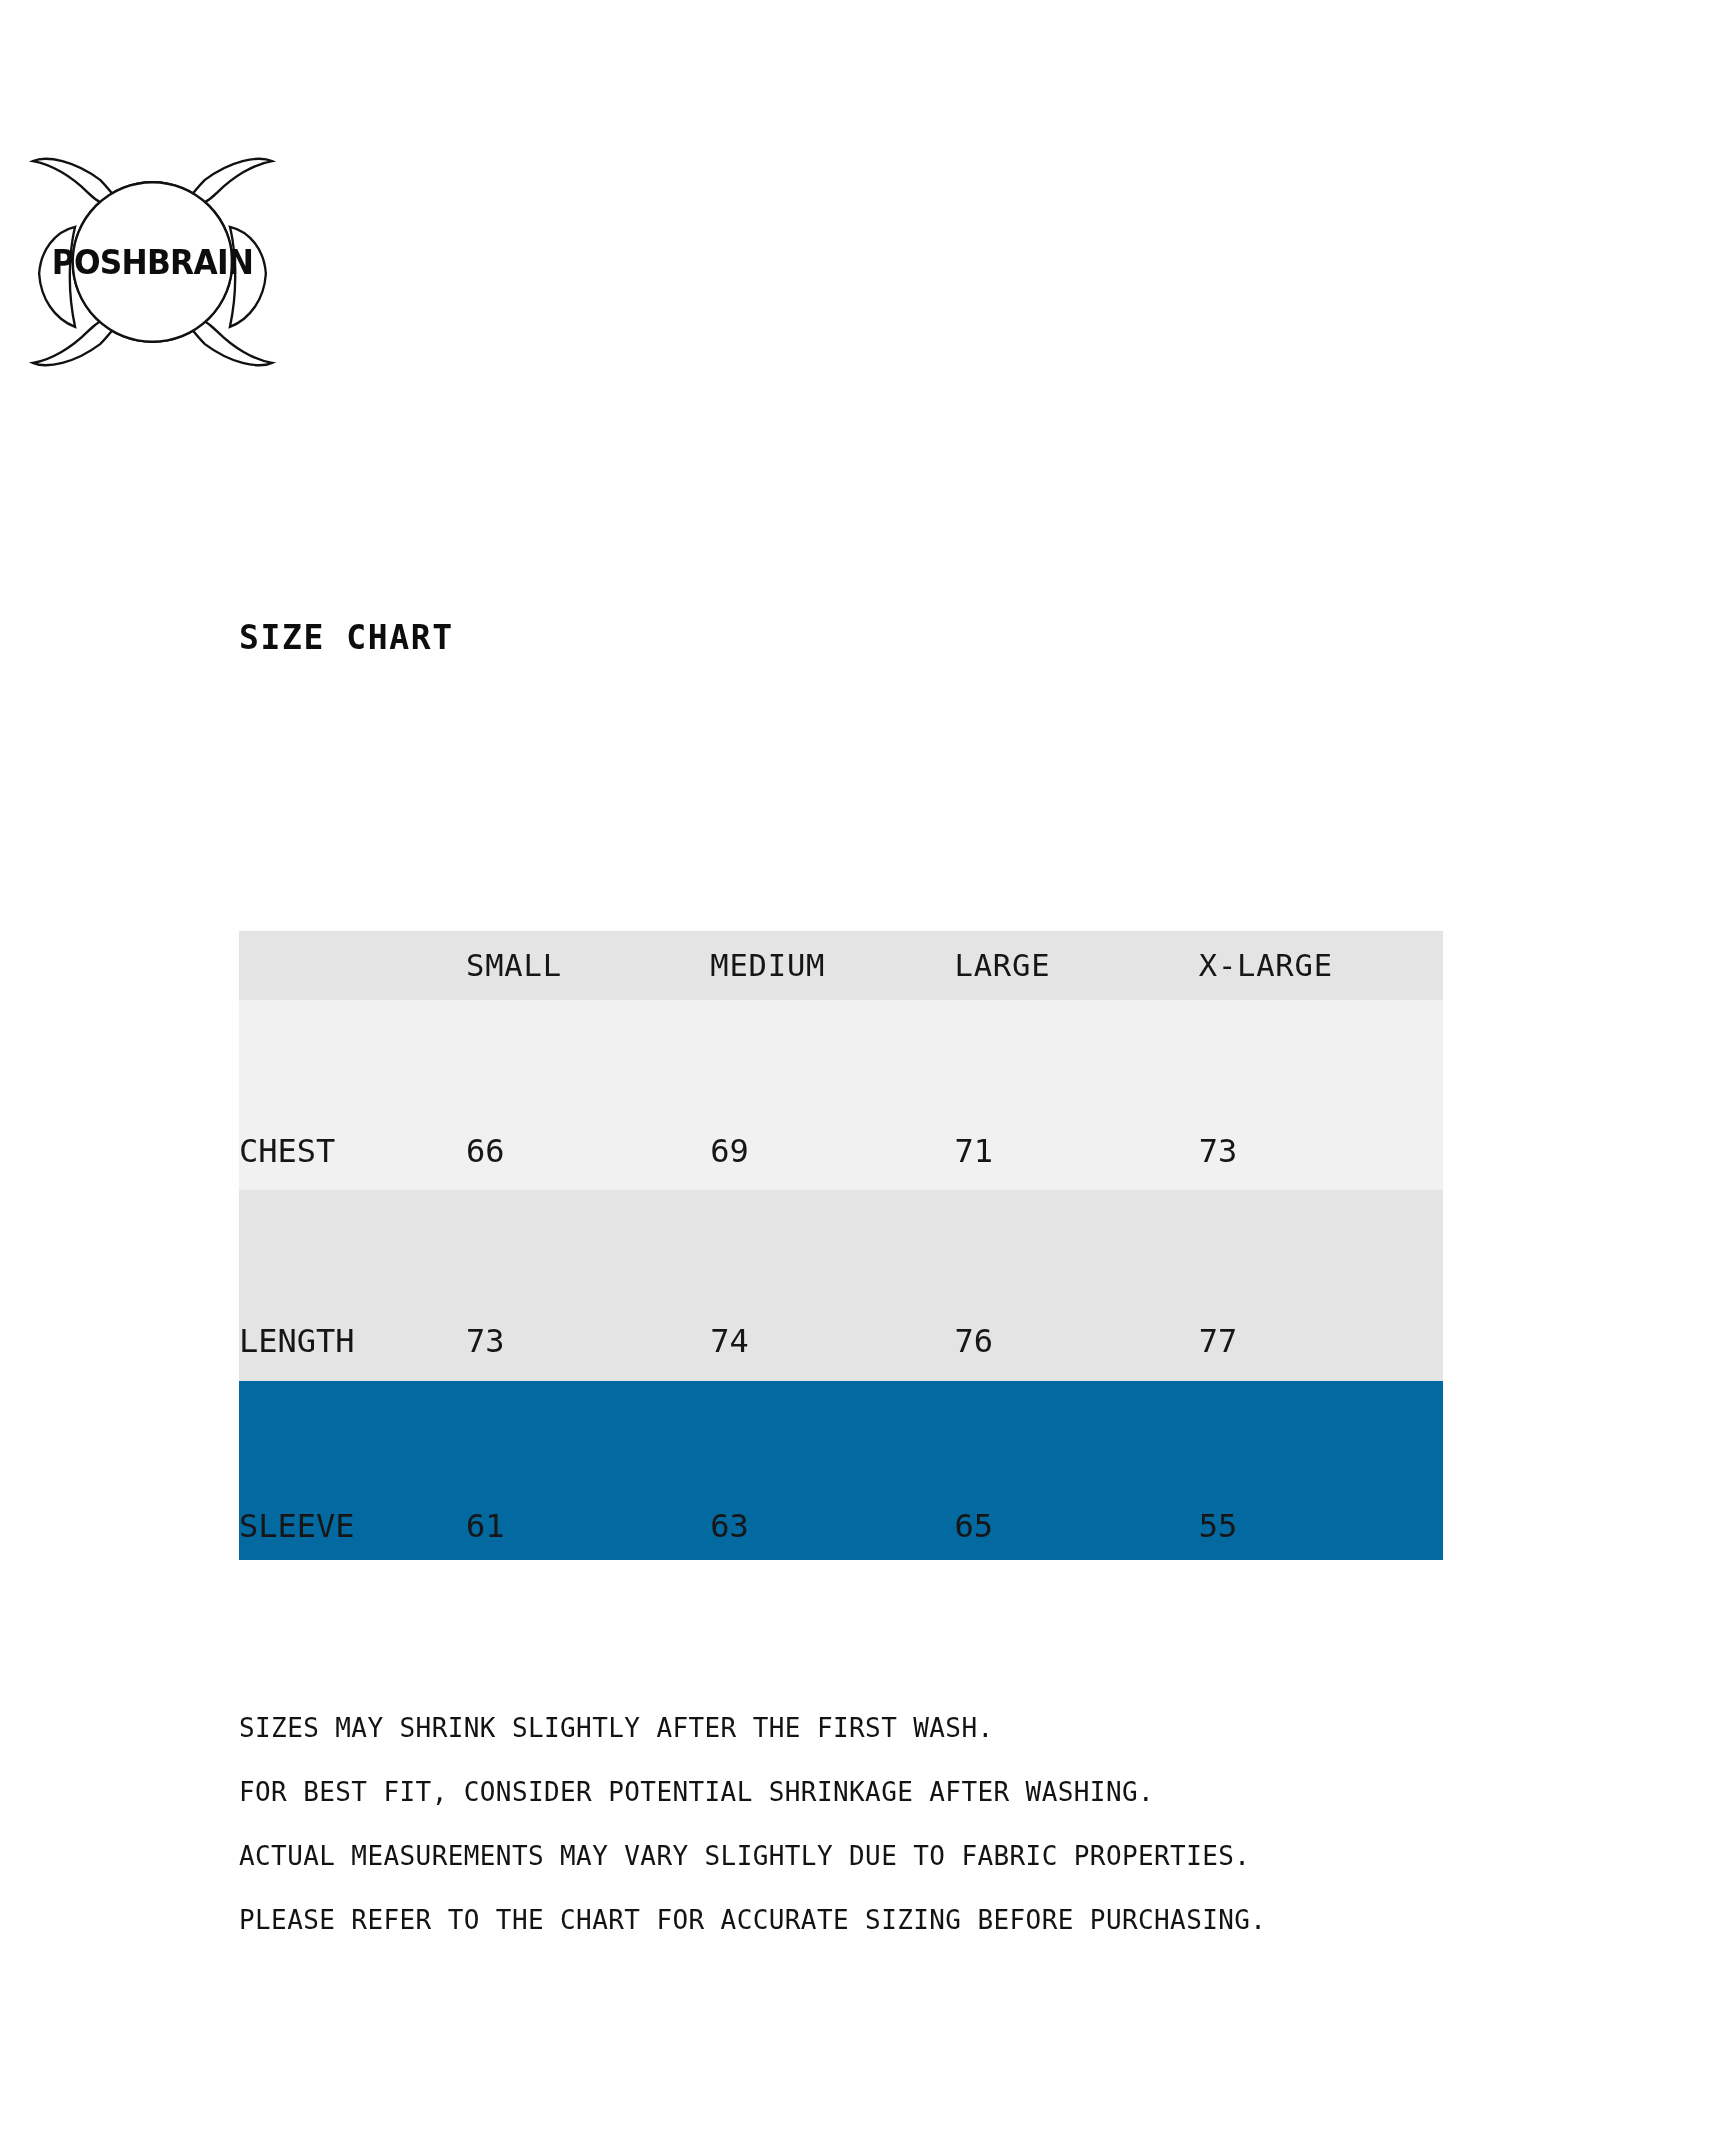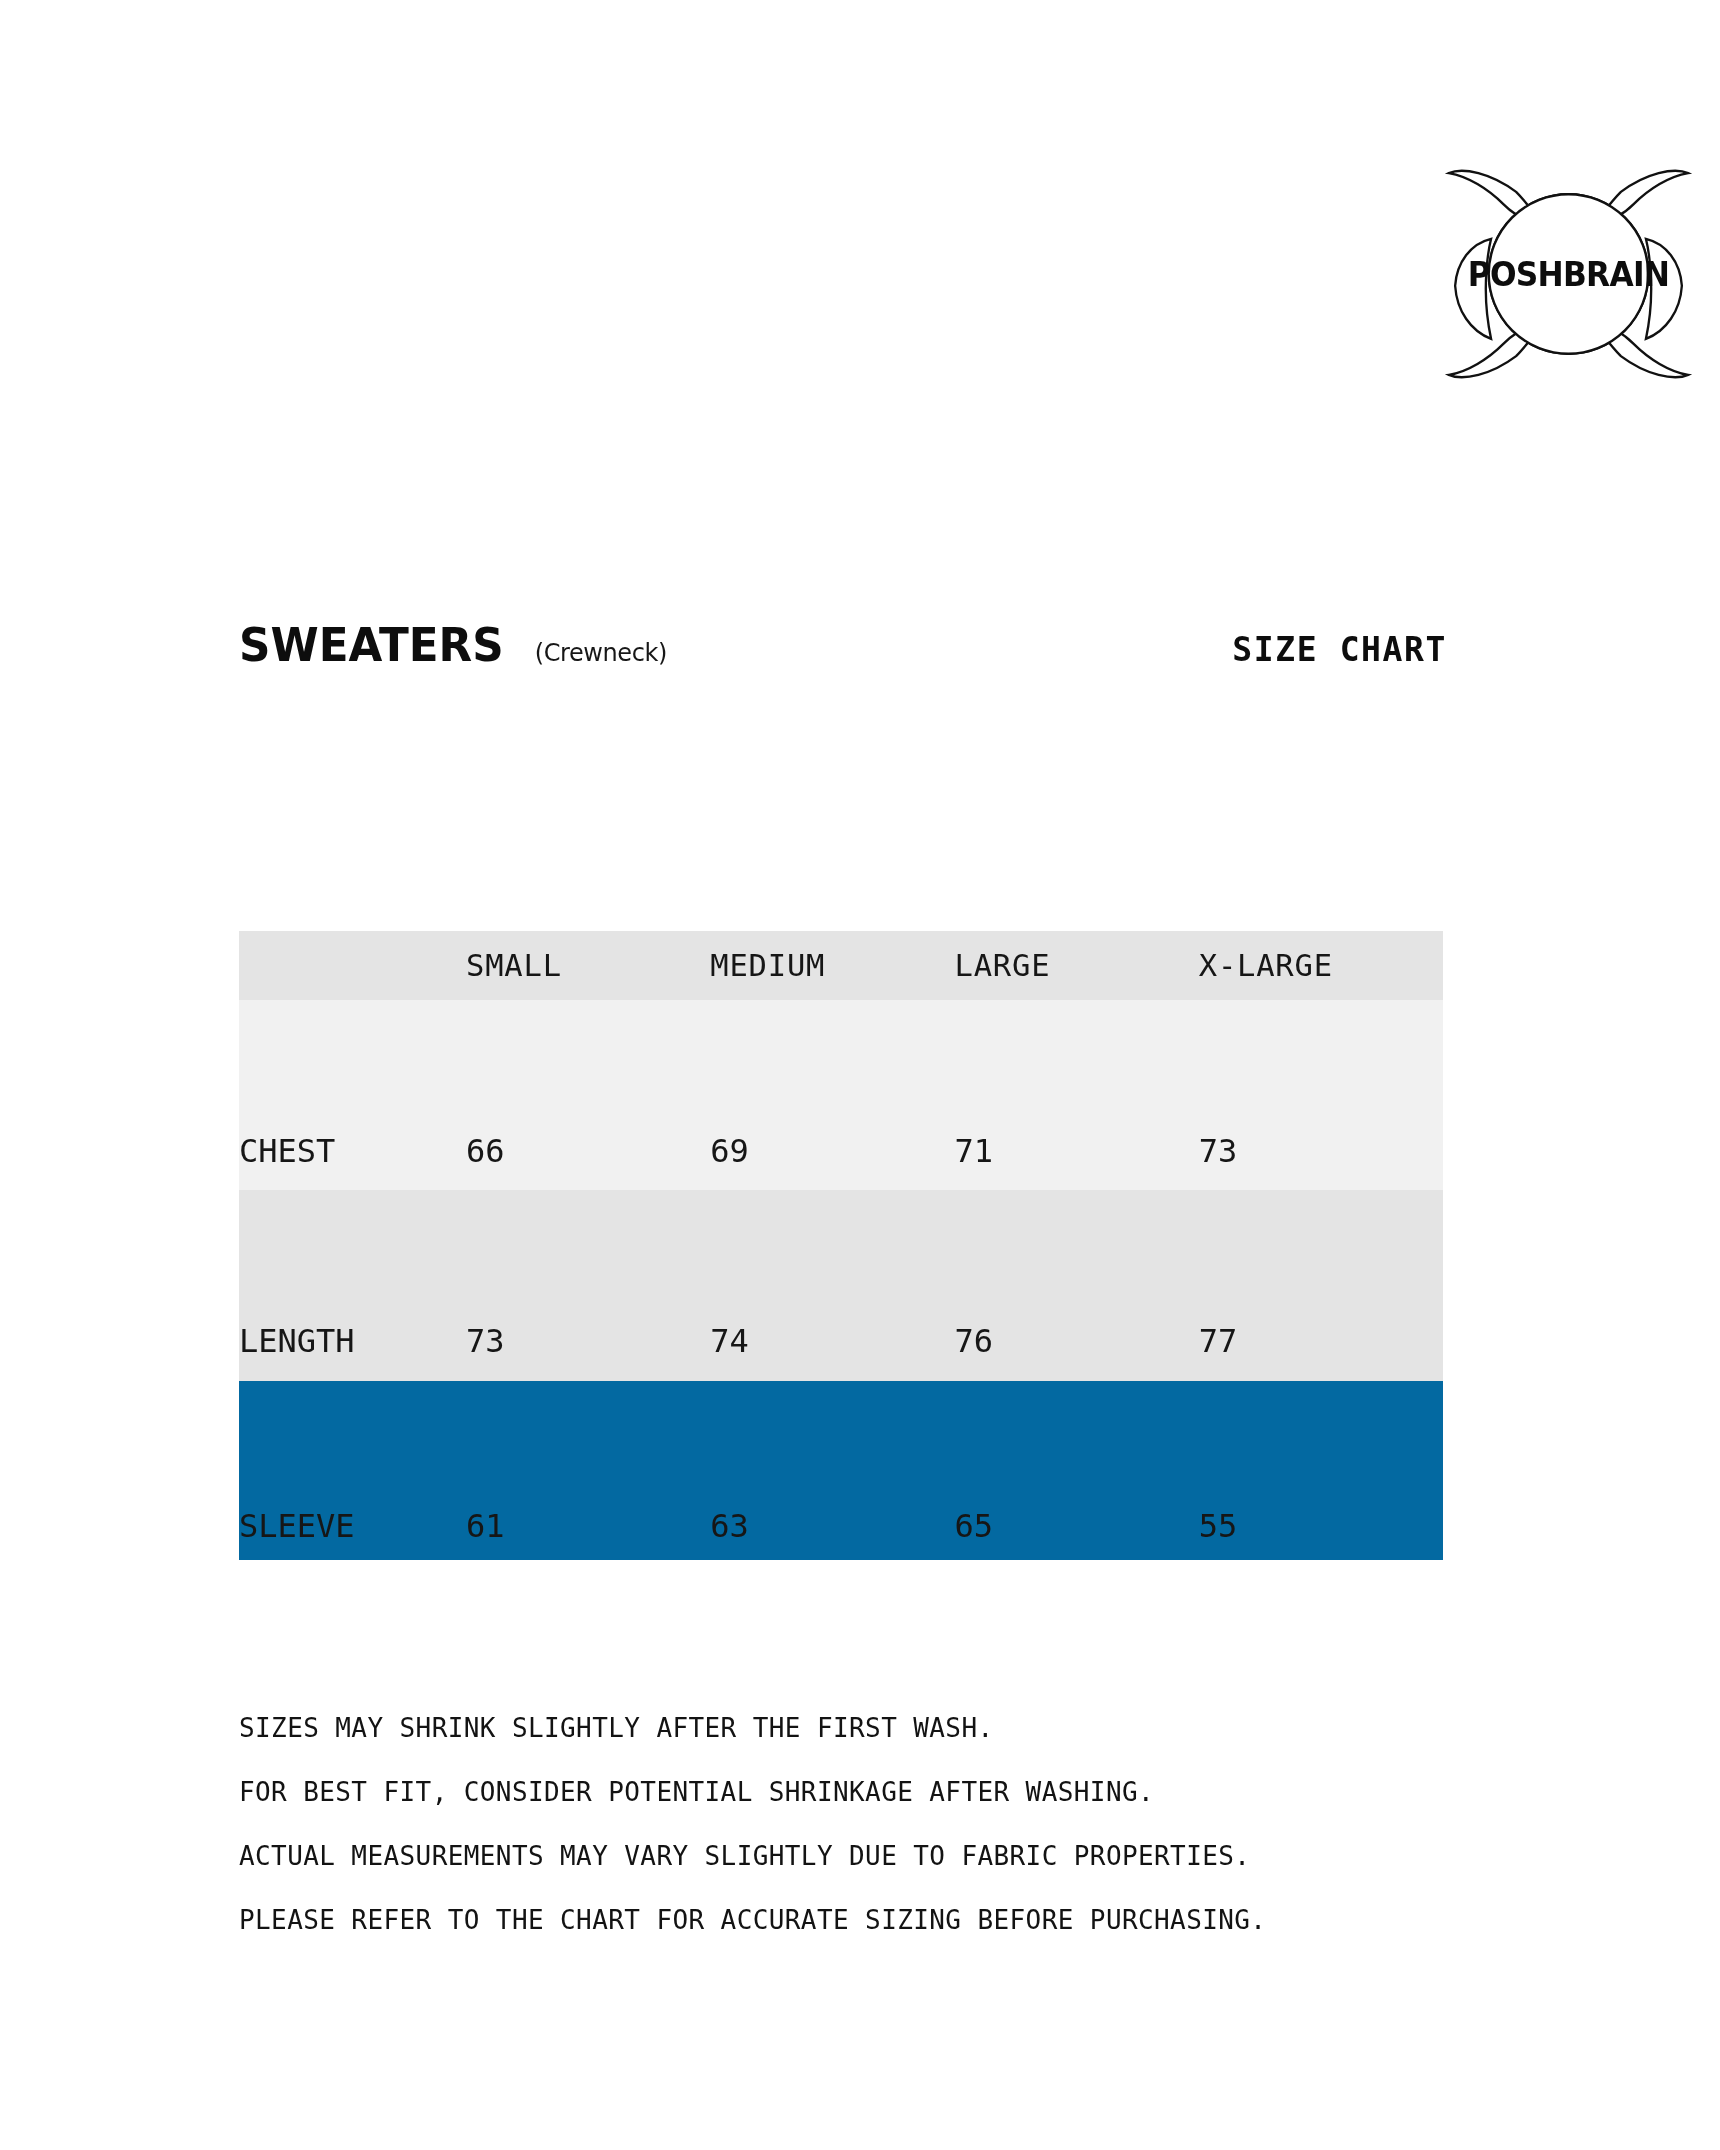--- a/index.html
+++ b/index.html
@@ -12,25 +12,25 @@
     height: 2151px;
     font-family: "DejaVu Sans Mono", monospace;
     color: #111111;
     position: relative;
     overflow: hidden;
   }
 
   
   .logo-wrap {
     position: absolute;
-    top: 145px;
+    top: 133px;
     left: 0;
     width: 1721px;
     display: flex;
-    justify-content: flex-end;
+    justify-content: flex-start;
   }
   .logo-box {
     position: relative;
     width: 305px;
     height: 258px;
   }
   .logo-svg {
     display: block;
     width: 305px;
     height: 258px;
@@ -176,24 +176,20 @@
         <path d="M294 120 C 320 126, 338 150, 340 180 C 338 212, 320 238, 294 248 C 300 220, 302 190, 300 162 C 299 146, 297 132, 294 120 Z"></path>
 
         <circle cx="195" cy="165" r="102" fill="#ffffff"></circle>
       </g>
     </svg>
     <div class="logo-text">POSHBRAIN</div>
   </div>
 </div>
 
 <div class="title-row">
-  <div class="title-left">
-    <span class="title-main">SWEATERS</span>
-    <span class="title-sub">(Crewneck)</span>
-  </div>
   <div class="title-right">SIZE CHART</div>
 </div>
 
 <table class="chart">
   <tbody>
     <tr class="head-row">
       <td class="col-label label-cell"></td>
       <td class="col-val">SMALL</td>
       <td class="col-val">MEDIUM</td>
       <td class="col-val">LARGE</td>

